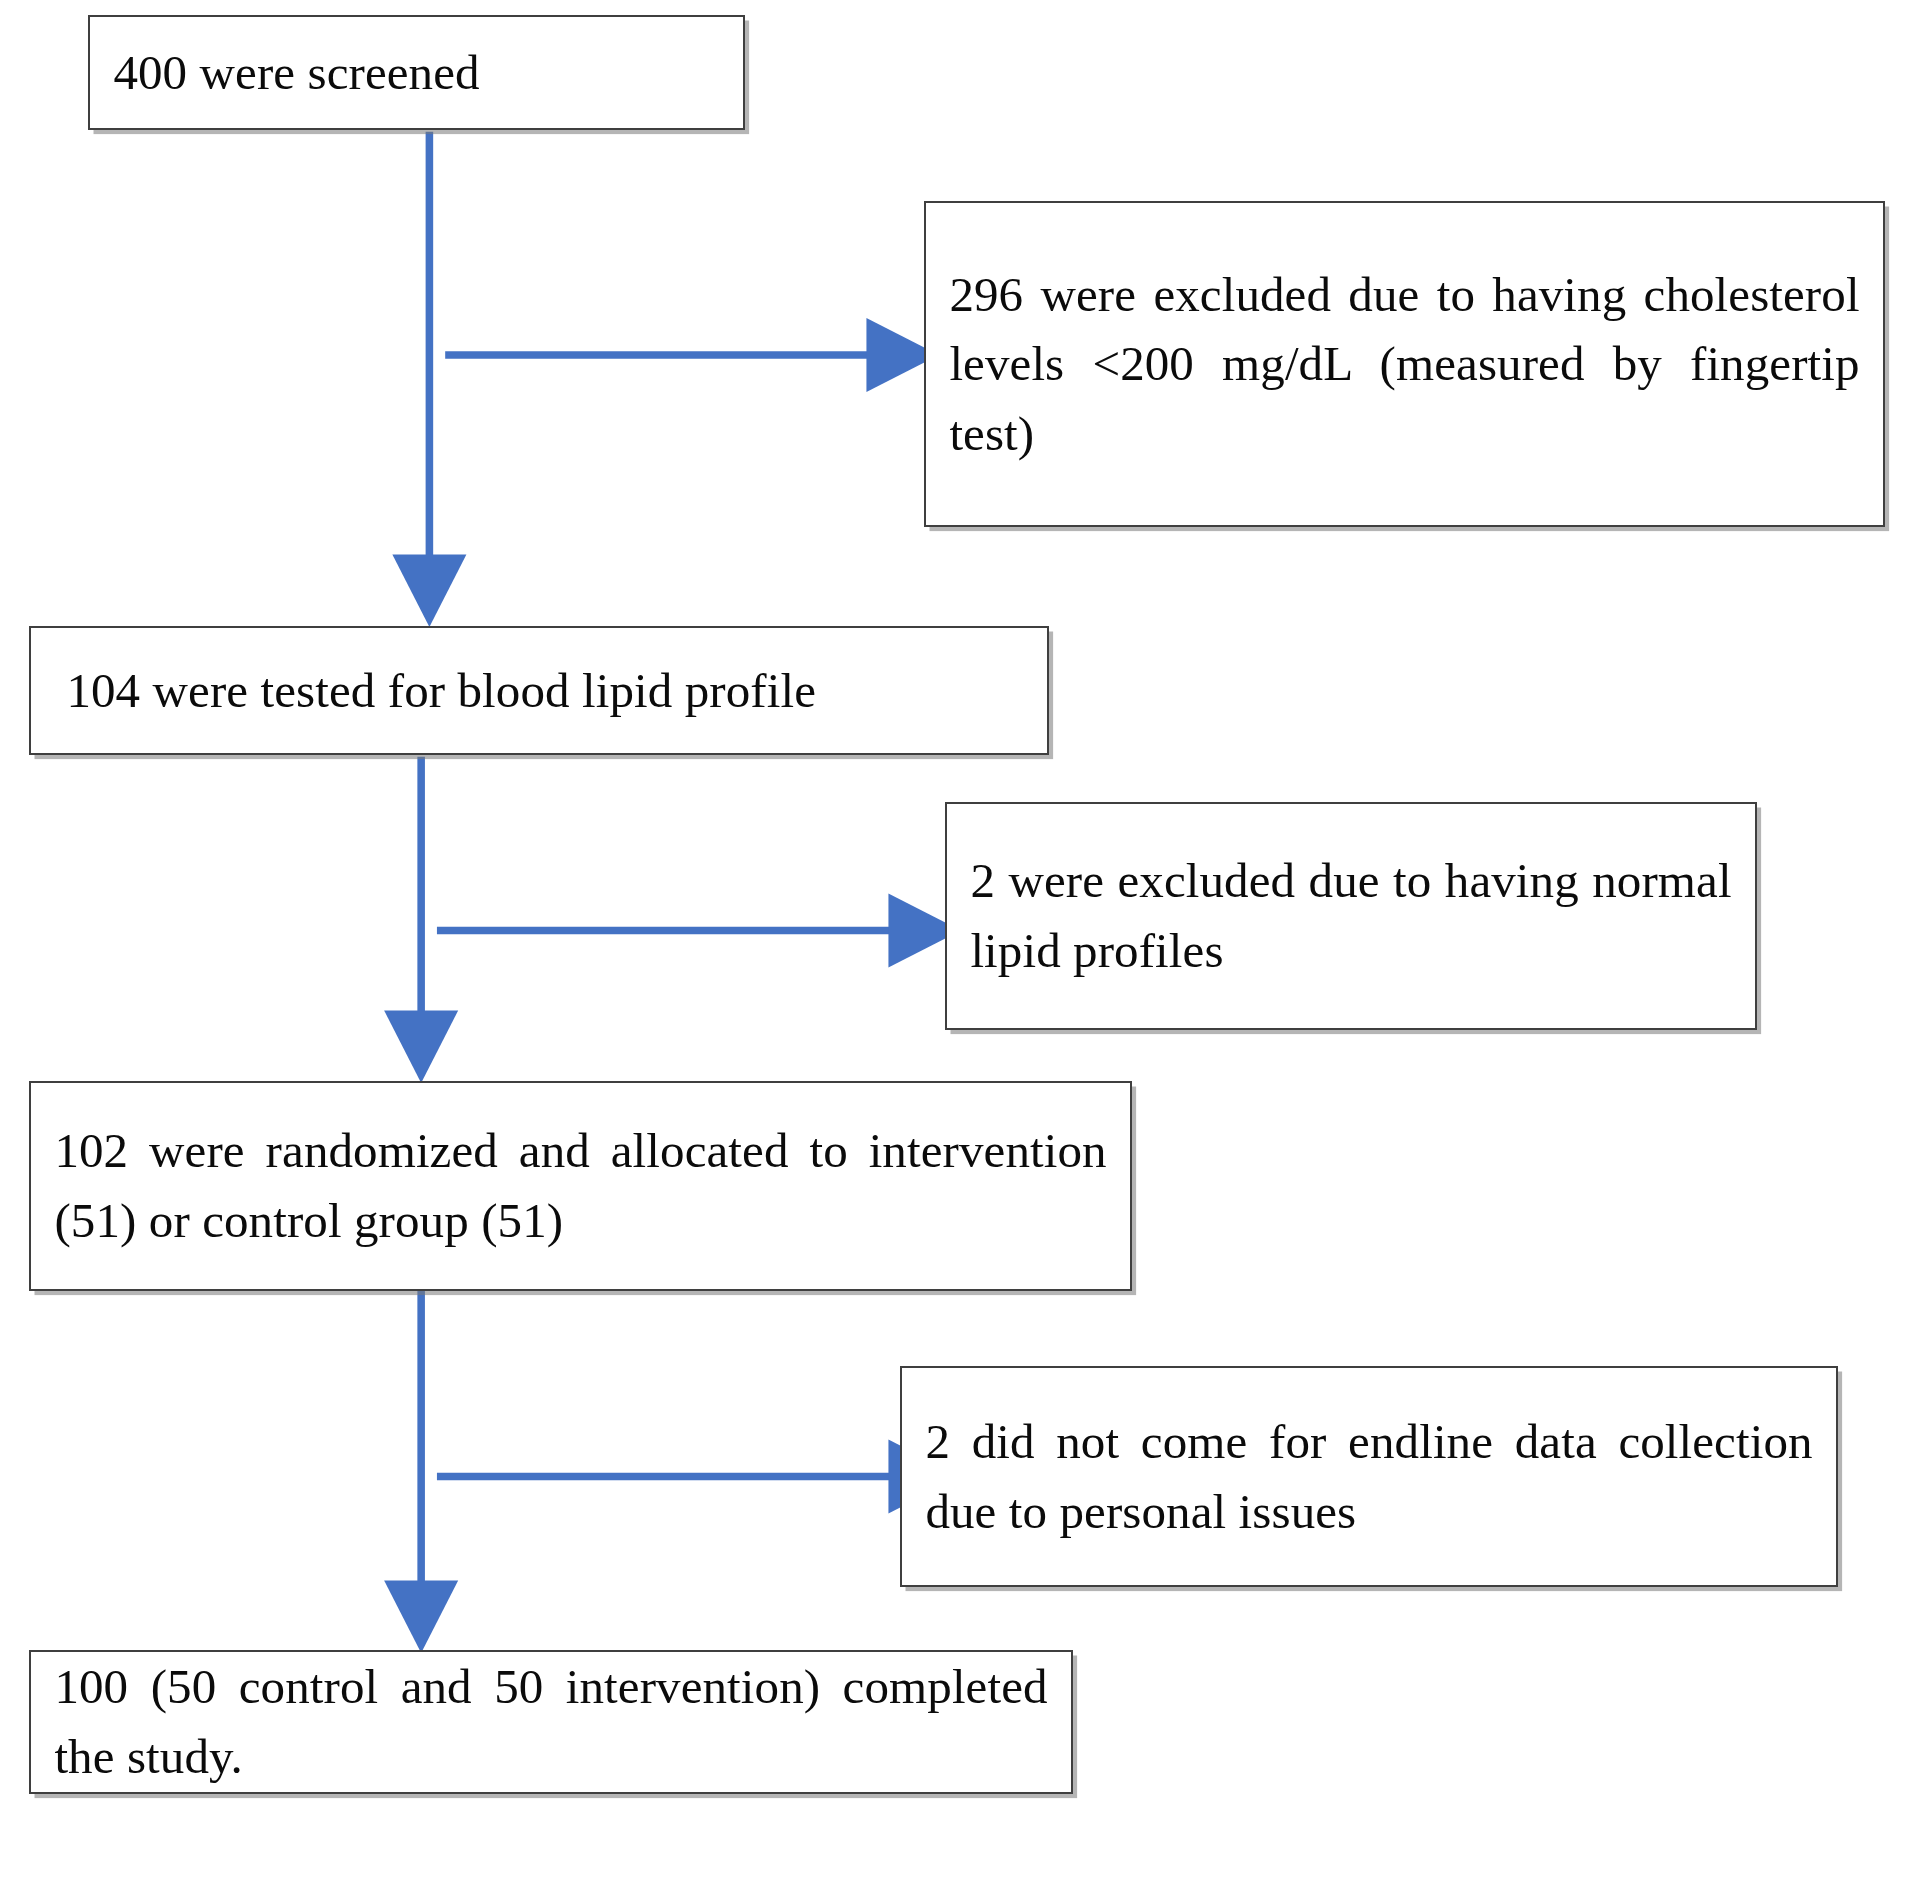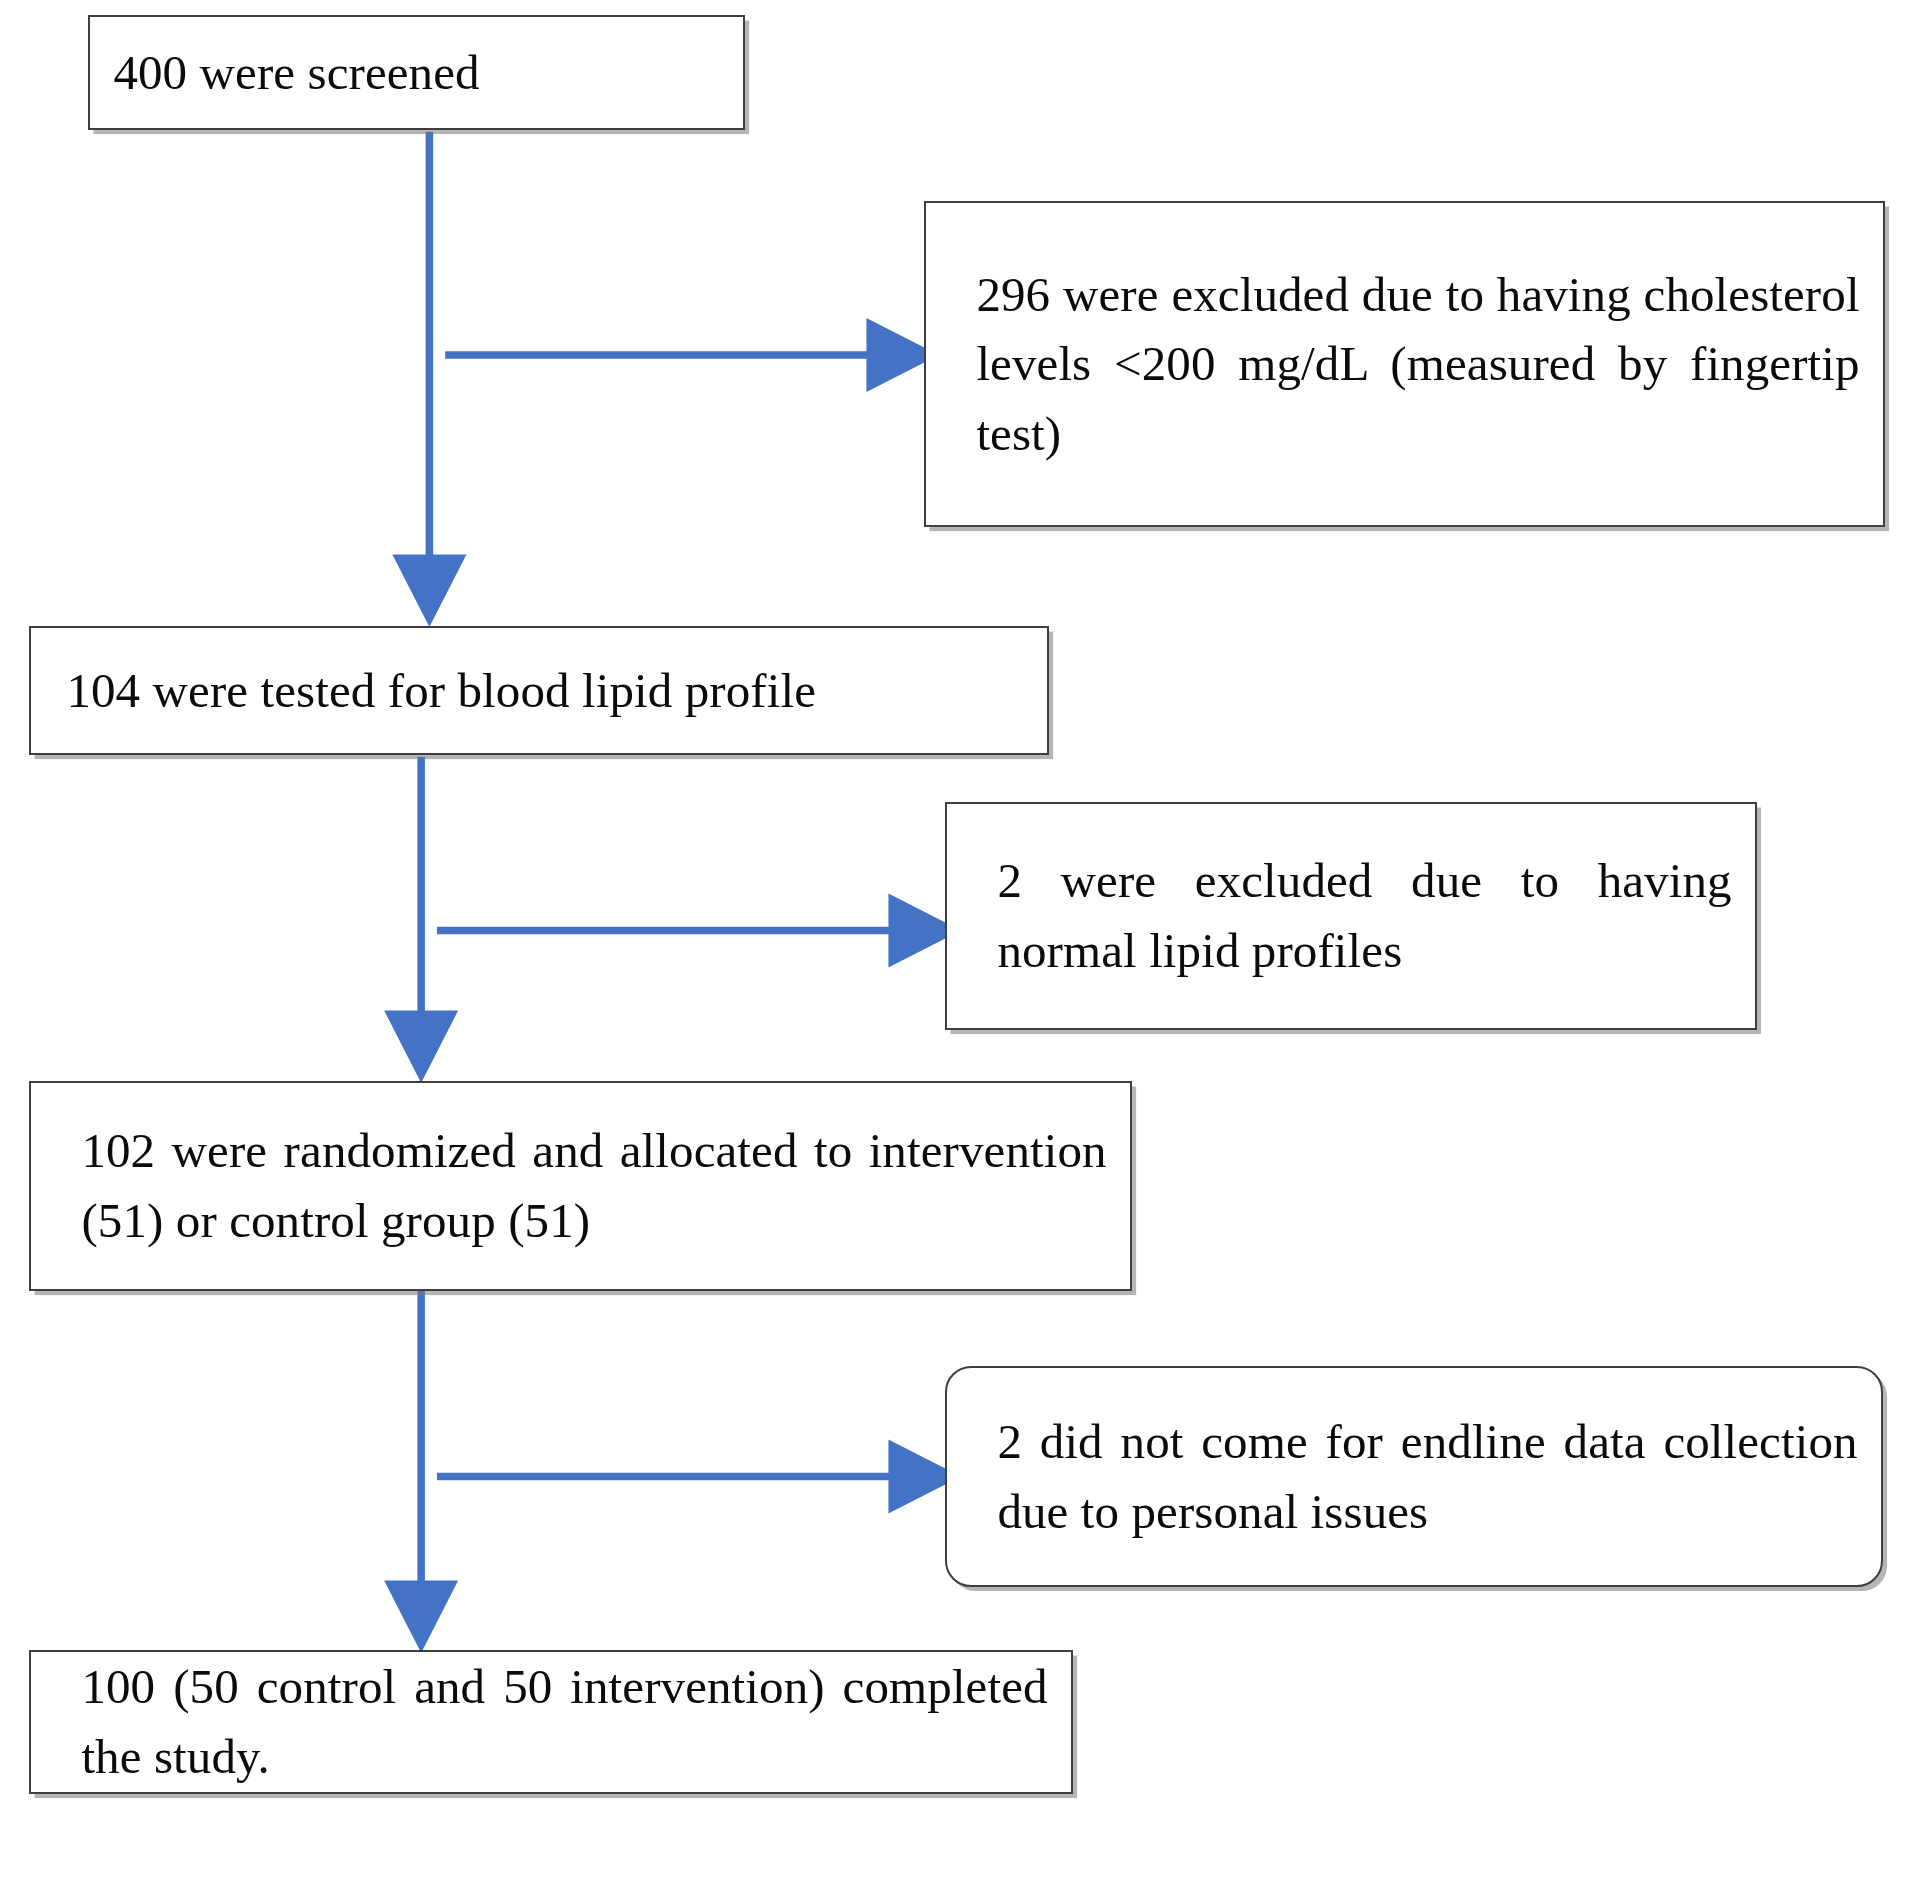--- a/index.html
+++ b/index.html
@@ -25,31 +25,31 @@
   .node .txt{
     color:#0b0b0b;
     font-size:49px;
     line-height:1.42;
     padding:0 23.4px;
     letter-spacing:0.1px;
   }
   .node.justify .txt{
     text-align:justify;
     text-align-last:left;
-    -webkit-hyphens:none;hyphens:none;margin-left:27px;
+    -webkit-hyphens:none;hyphens:none;
   }
   .node.single .txt{ text-align:left; }
 
   
   #node-screened   { left:88px; top:15px;   width:657px;  height:115px; }
   #node-excluded-1 { left:924px;top:201px;  width:961px; height:326px; }
   #node-tested     { left:29px;  top:626px;  width:1020px; height:129px;padding-left:12px; }
   #node-excluded-2 { left:945px;top:802px; width:812px; height:228px; }
   #node-randomized { left:29px;  top:1081px; width:1103px; height:210px;justify-content:center; }
-  #node-excluded-3 { left:945px;top:1366px; width:938px; height:221px;border-radius:26px; }
+  #node-excluded-3 { left:900px;top:1366px; width:938px; height:221px; }
   #node-completed  { left:29px;  top:1650px; width:1044px; height:144px; }
 
   
   #wires{
     position:absolute;left:0;top:0;width:1926px;height:1903px;
     pointer-events:none;
   }
 </style>
 </head>
 <body>

